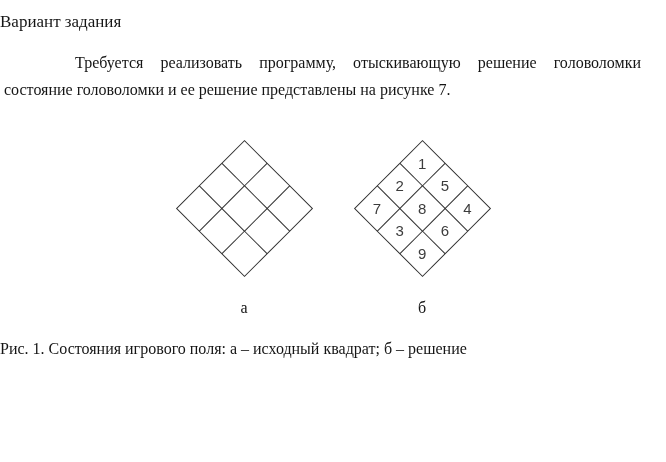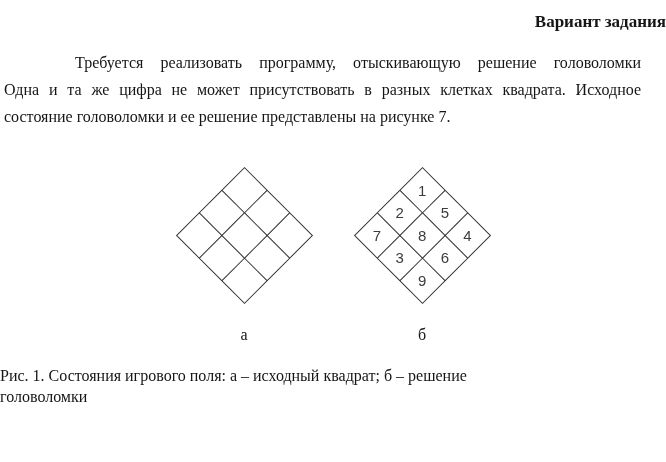--- a/index.html
+++ b/index.html
@@ -10,22 +10,22 @@
     width: 666px;
     height: 462px;
     background: #ffffff;
     color: #151515;
     font-family: "Liberation Serif", serif;
     overflow: hidden;
     position: relative;
   }
   .title {
     padding-top: 12px;
-    text-align: right;
-    font-weight: bold;
+    text-align: left;
+    font-weight: normal;
     font-size: 17px;
     line-height: 20px;
   }
   .para {
     margin: 17px 25px 0 4px;
     font-size: 16px;
     line-height: 27px;
   }
   .para .line {
     text-align: justify;
@@ -95,21 +95,20 @@
     line-height: 21px;
   }
 </style>
 </head>
 <body>
 
 <div class="title">Вариант задания</div>
 
 <div class="para">
   <div class="line first">Требуется реализовать программу, отыскивающую решение головоломки</div>
-  <div class="line">Одна и та же цифра не может присутствовать в разных клетках квадрата. Исходное</div>
   <div class="line last">состояние головоломки и ее решение представлены на рисунке 7.</div>
 </div>
 
 <div class="figure-row">
   <div class="board">
     <div class="diamond">
       <div class="cell">
           <span></span>
         </div>
       <div class="cell">
@@ -171,14 +170,13 @@
   </div>
 </div>
 
 <div class="labels-row">
   <div class="label-box">а</div>
   <div class="label-box">б</div>
 </div>
 
 <div class="caption">
   <div>Рис. 1. Состояния игрового поля: а – исходный квадрат; б – решение</div>
-  <div>головоломки</div>
 </div>
 
 </body></html>

